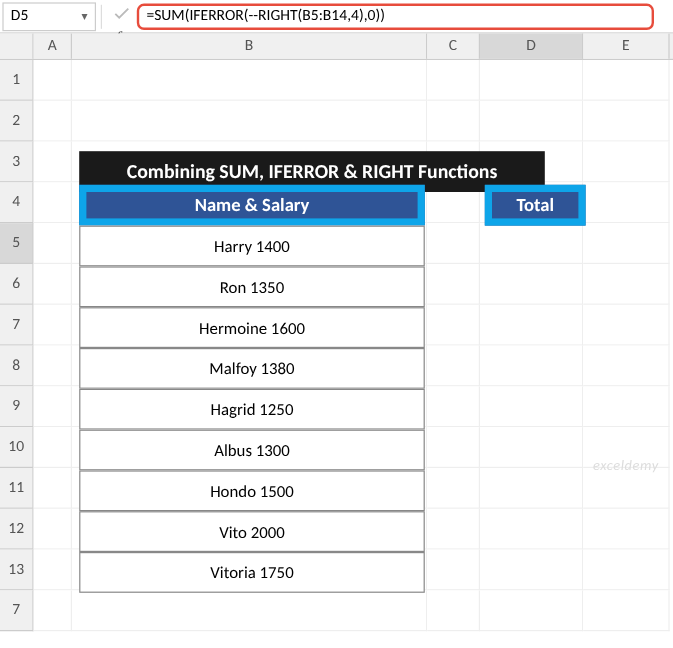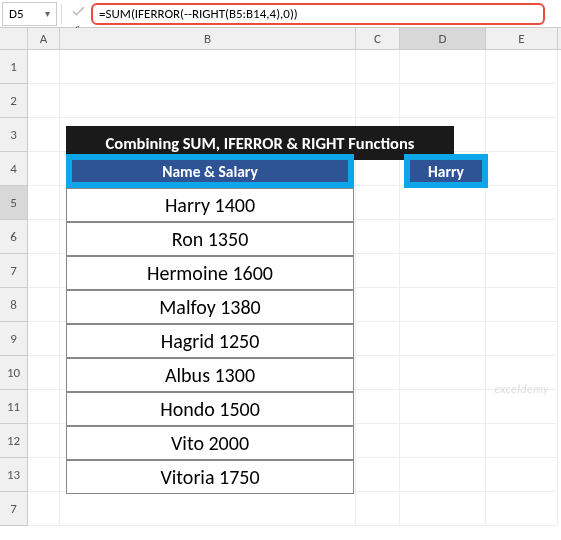--- a/index.html
+++ b/index.html
@@ -13,21 +13,21 @@
       overflow: hidden;
     }
     .formula-bar {
       display: flex;
       align-items: center;
       height: 28px;
       border-bottom: 1px solid #ccc;
       background: #fff;
     }
     .name-box {
-      width: 55px;
+      width: 78px;
       height: 24px;
       border: 1px solid #ccc;
       display: flex;
       align-items: center;
       padding: 0 6px;
       font-size: 13px;
       background: #fff;
       justify-content: space-between;
       margin-left: 2px;
     }
@@ -118,21 +118,21 @@
       align-items: center;
       justify-content: center;
     }
     .data-cell {
       border: 1px solid #888;
       background: #fff;
       height: 34px;
       display: flex;
       align-items: center;
       justify-content: center;
-      font-size: 20px;
+      font-size: 14px;
     }
     .active-cell {
       outline: 2px solid #107c41;
       outline-offset: -1px;
       position: relative;
     }
     .active-cell::after {
       content: '';
       position: absolute;
       right: -3px;
@@ -322,17 +322,17 @@
     <div class="data-cell">Hermoine 1600</div>
     <div class="data-cell">Malfoy 1380</div>
     <div class="data-cell">Hagrid 1250</div>
     <div class="data-cell">Albus 1300</div>
     <div class="data-cell">Hondo 1500</div>
     <div class="data-cell">Vito 2000</div>
     <div class="data-cell">Vitoria 1750</div>
   </div>
 
   <div class="overlay dataD-overlay">
-    <div class="header-blue">Harry</div>
+    <div class="header-blue">Total</div>
   </div>
 
   <div class="watermark">exceldemy</div>
 </div>
 
 </body></html>

